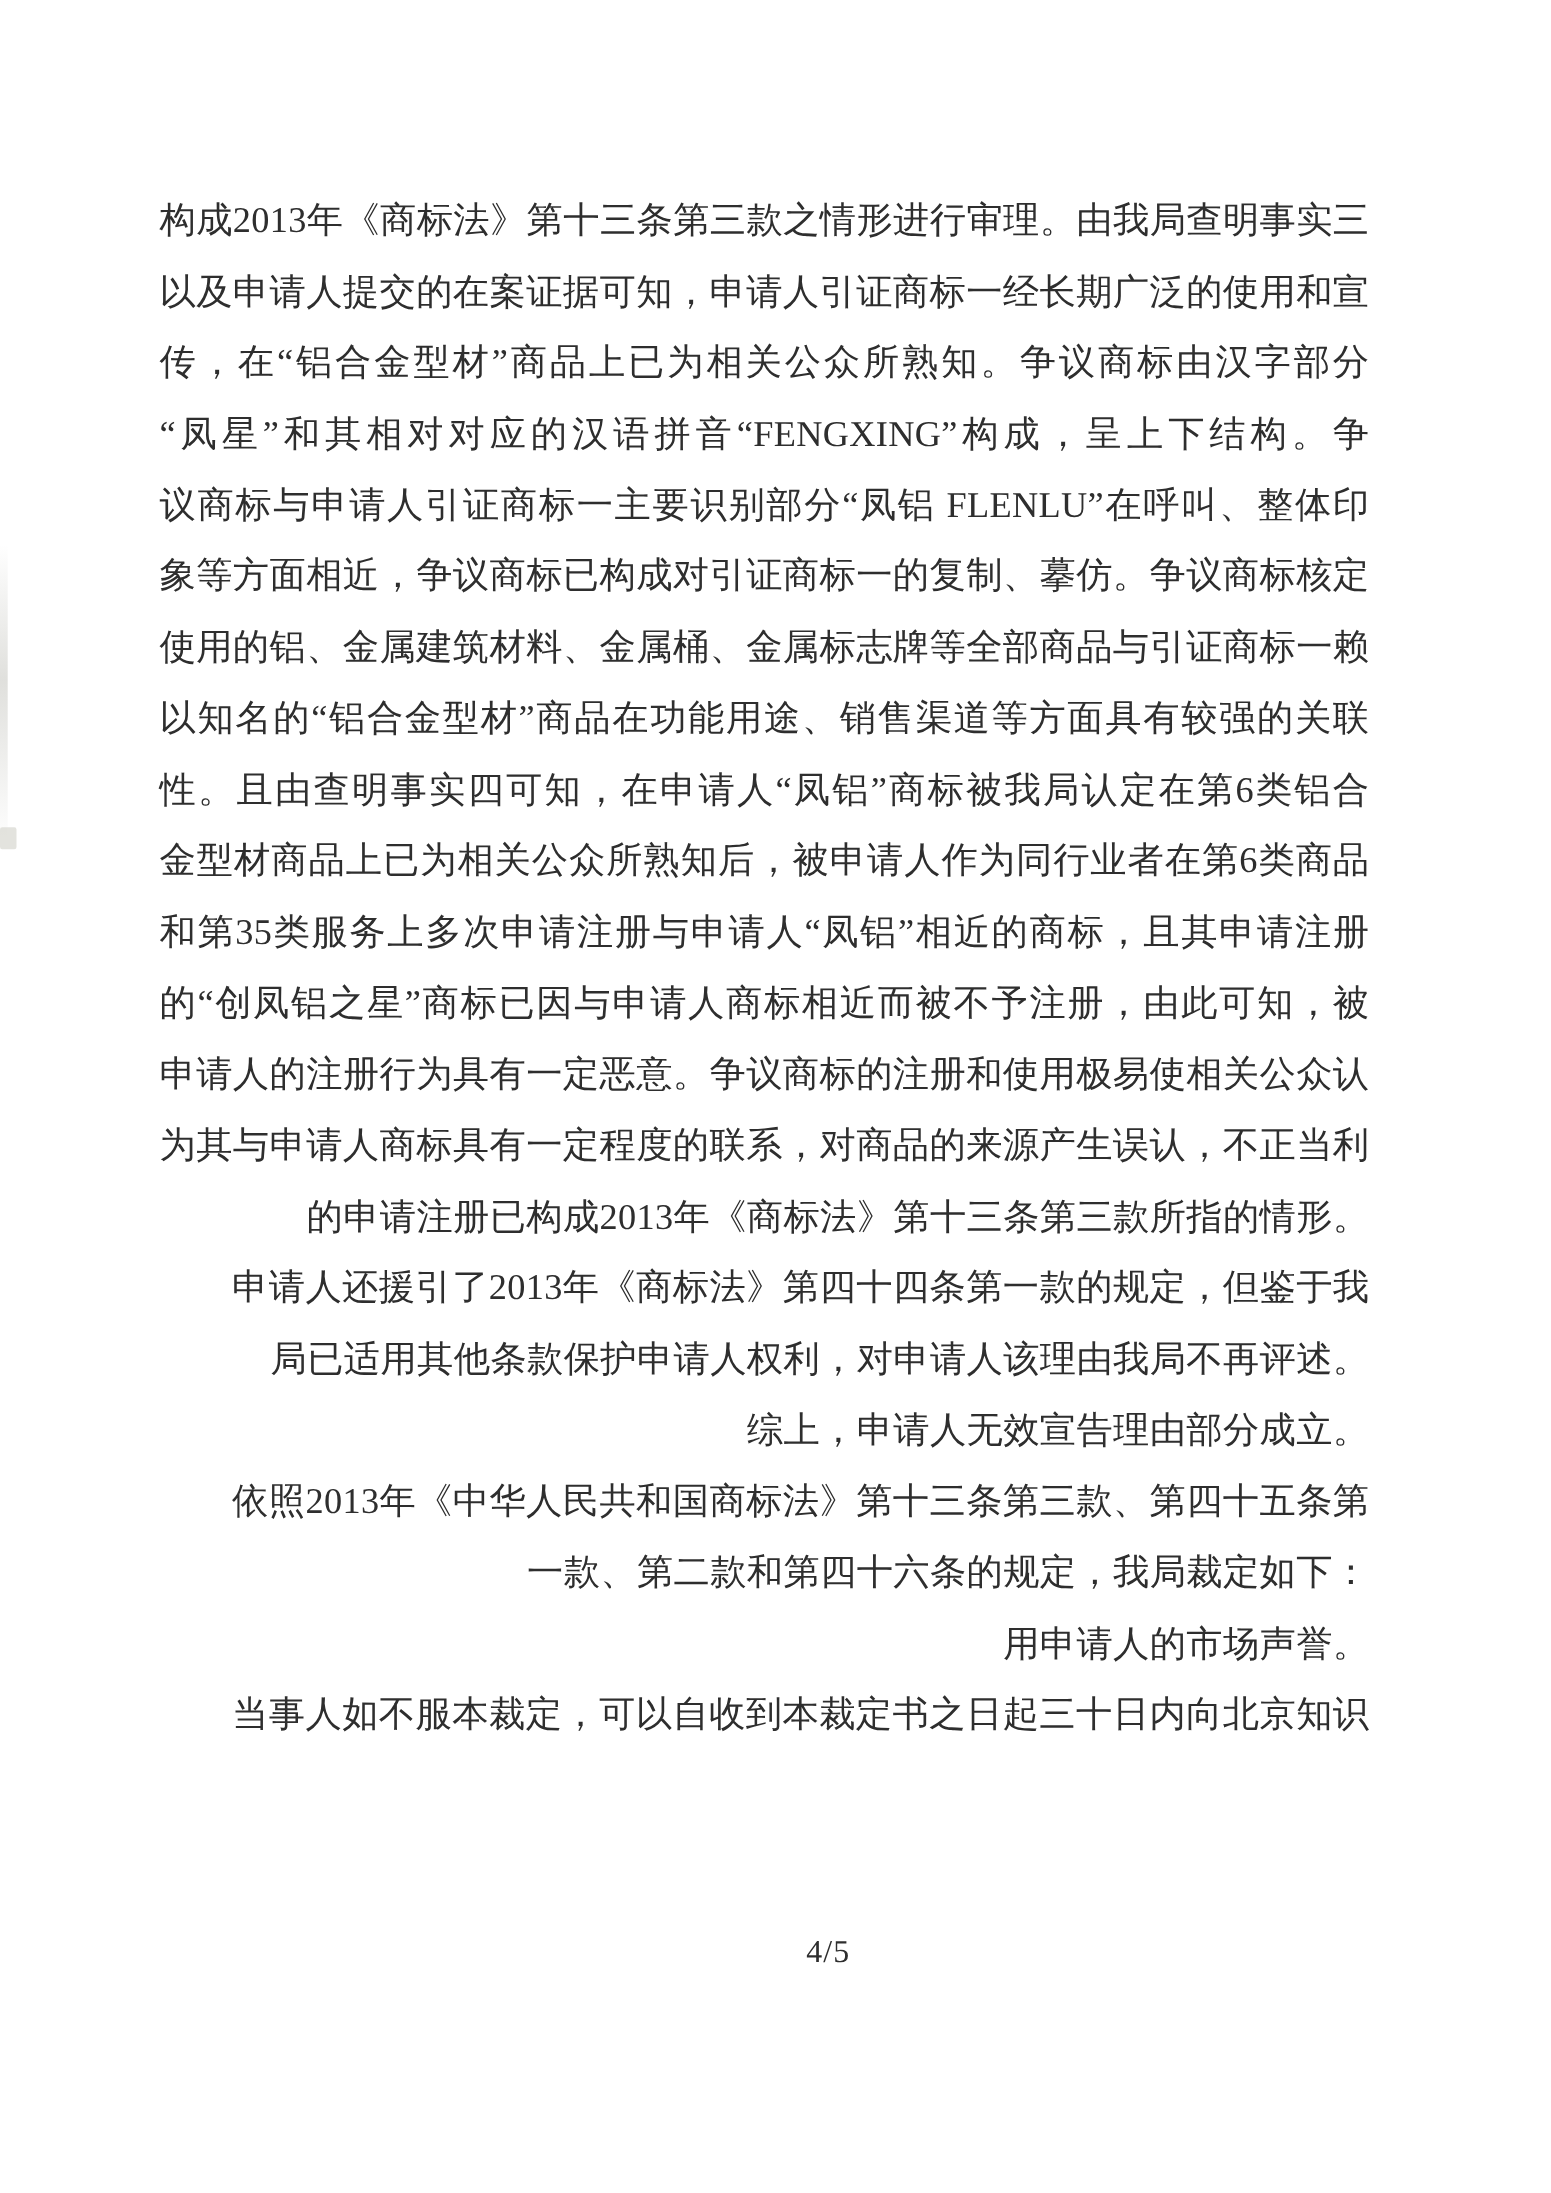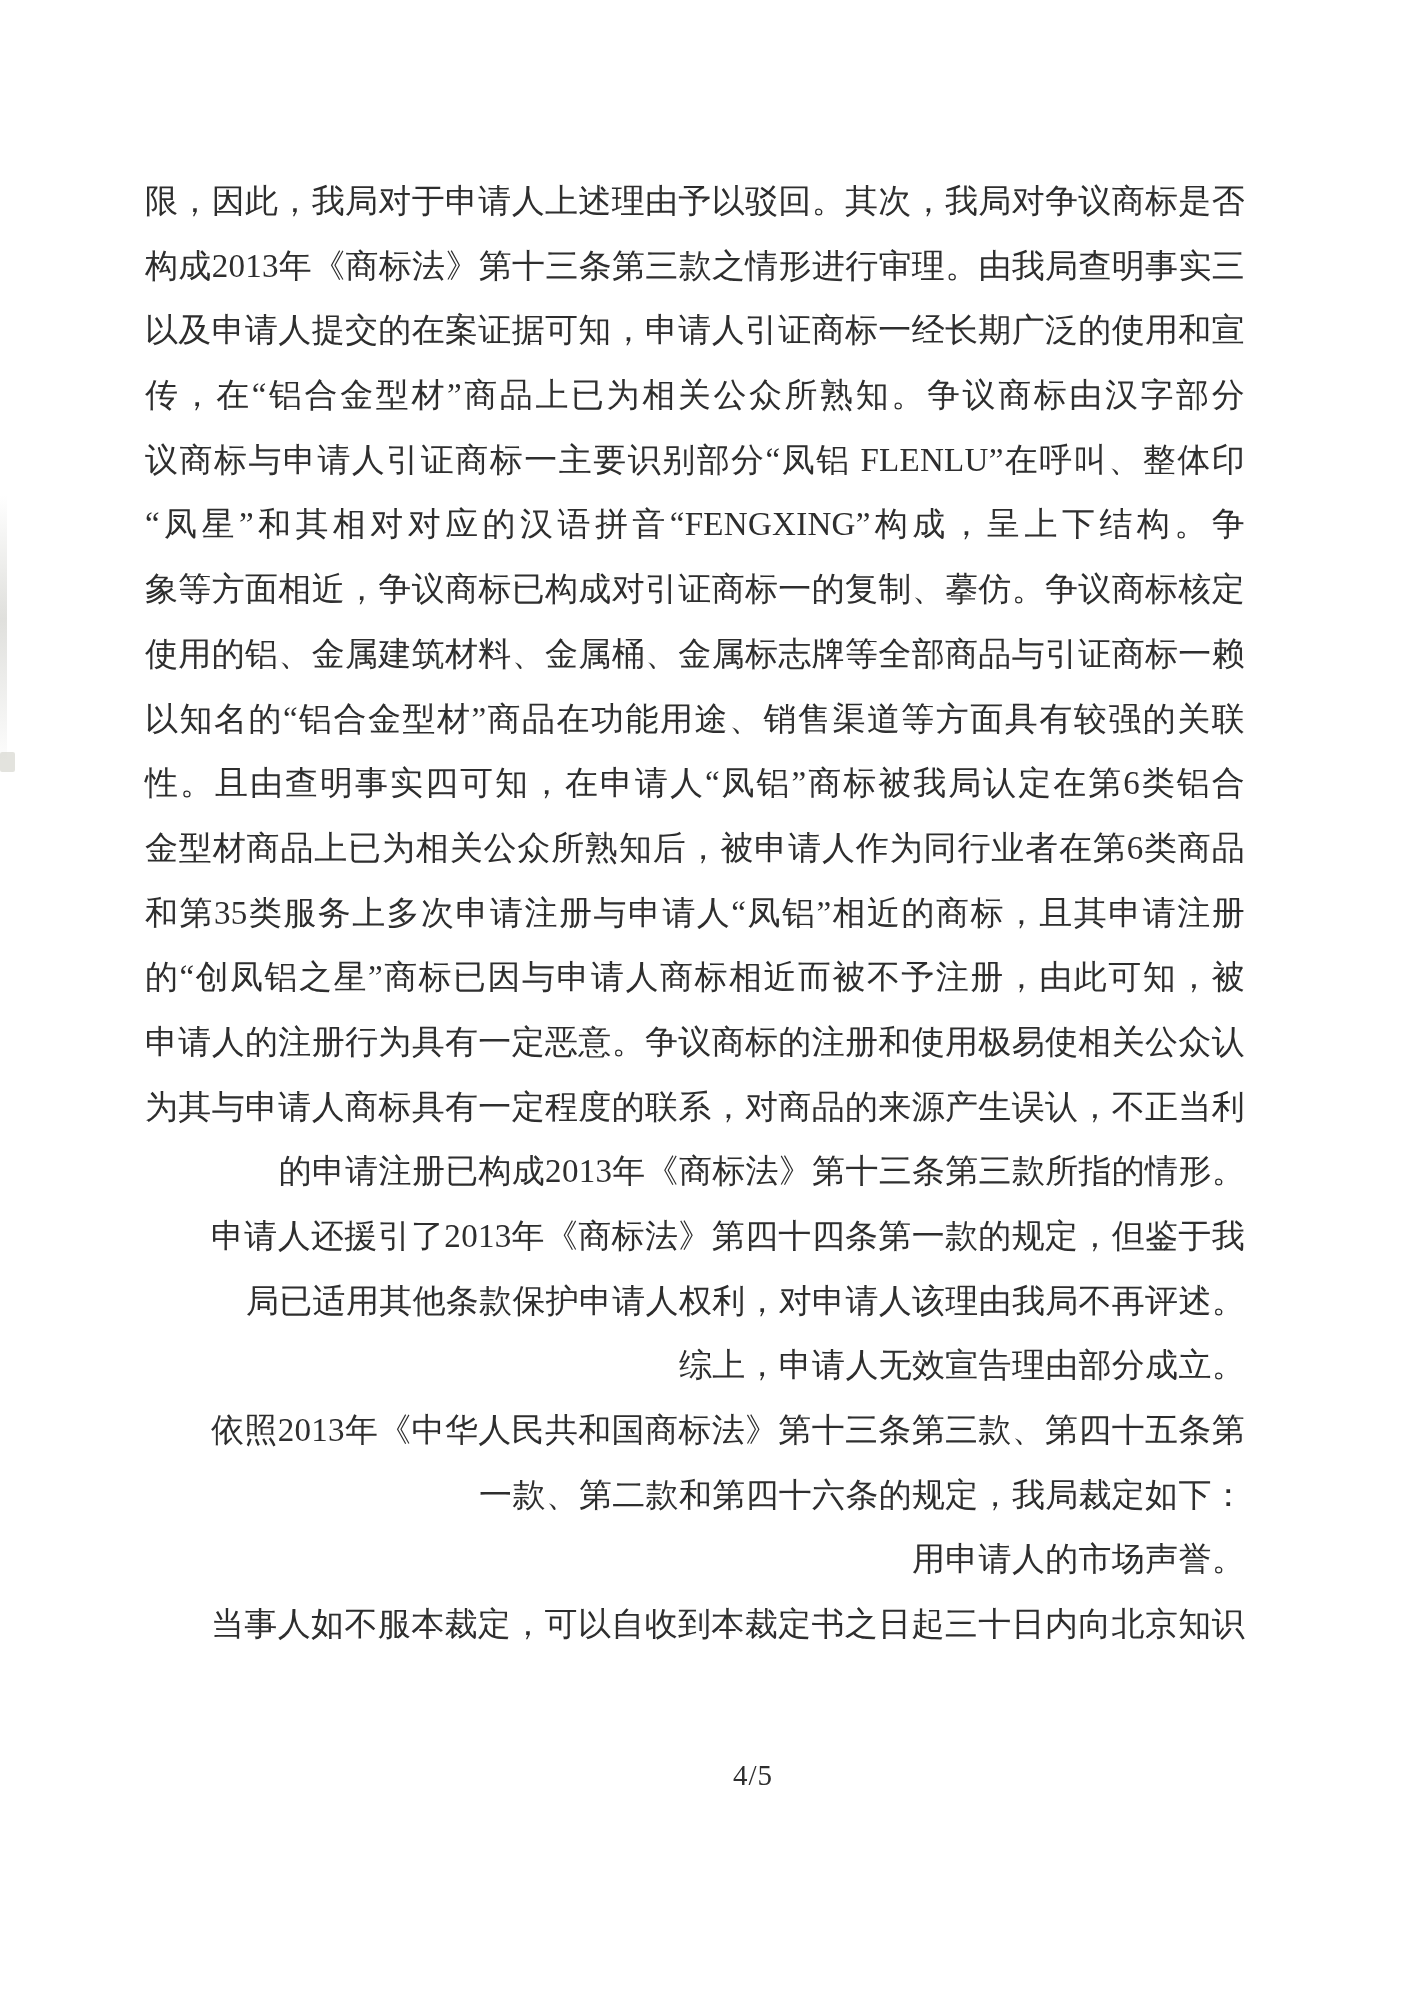--- a/index.html
+++ b/index.html
@@ -73,26 +73,25 @@
   }
 </style>
 </head>
 <body style="background: rgb(255, 255, 255); color: rgb(46, 46, 46);">
 
 <div class="scan-edge"></div>
 <div class="scan-smudge"></div>
 
 <main class="textblock">
 
-<div class="line justify">限，因此，我局对于申请人上述理由予以驳回。其次，我局对争议商标是否</div>
     <div class="line justify">构成2013年《商标法》第十三条第三款之情形进行审理。由我局查明事实三</div>
     <div class="line justify">以及申请人提交的在案证据可知，申请人引证商标一经长期广泛的使用和宣</div>
     <div class="line justify">传，在“铝合金型材”商品上已为相关公众所熟知。争议商标由汉字部分</div>
+    <div class="line justify">“凤星”和其相对对应的汉语拼音“FENGXING”构成，呈上下结构。争</div>
     <div class="line justify">议商标与申请人引证商标一主要识别部分“凤铝 FLENLU”在呼叫、整体印</div>
-    <div class="line justify">“凤星”和其相对对应的汉语拼音“FENGXING”构成，呈上下结构。争</div>
     <div class="line justify">象等方面相近，争议商标已构成对引证商标一的复制、摹仿。争议商标核定</div>
     <div class="line justify">使用的铝、金属建筑材料、金属桶、金属标志牌等全部商品与引证商标一赖</div>
     <div class="line justify">以知名的“铝合金型材”商品在功能用途、销售渠道等方面具有较强的关联</div>
     <div class="line justify">性。且由查明事实四可知，在申请人“凤铝”商标被我局认定在第6类铝合</div>
     <div class="line justify">金型材商品上已为相关公众所熟知后，被申请人作为同行业者在第6类商品</div>
     <div class="line justify">和第35类服务上多次申请注册与申请人“凤铝”相近的商标，且其申请注册</div>
     <div class="line justify">的“创凤铝之星”商标已因与申请人商标相近而被不予注册，由此可知，被</div>
     <div class="line justify">申请人的注册行为具有一定恶意。争议商标的注册和使用极易使相关公众认</div>
     <div class="line justify">为其与申请人商标具有一定程度的联系，对商品的来源产生误认，不正当利</div>
     <div class="line">的申请注册已构成2013年《商标法》第十三条第三款所指的情形。</div>

